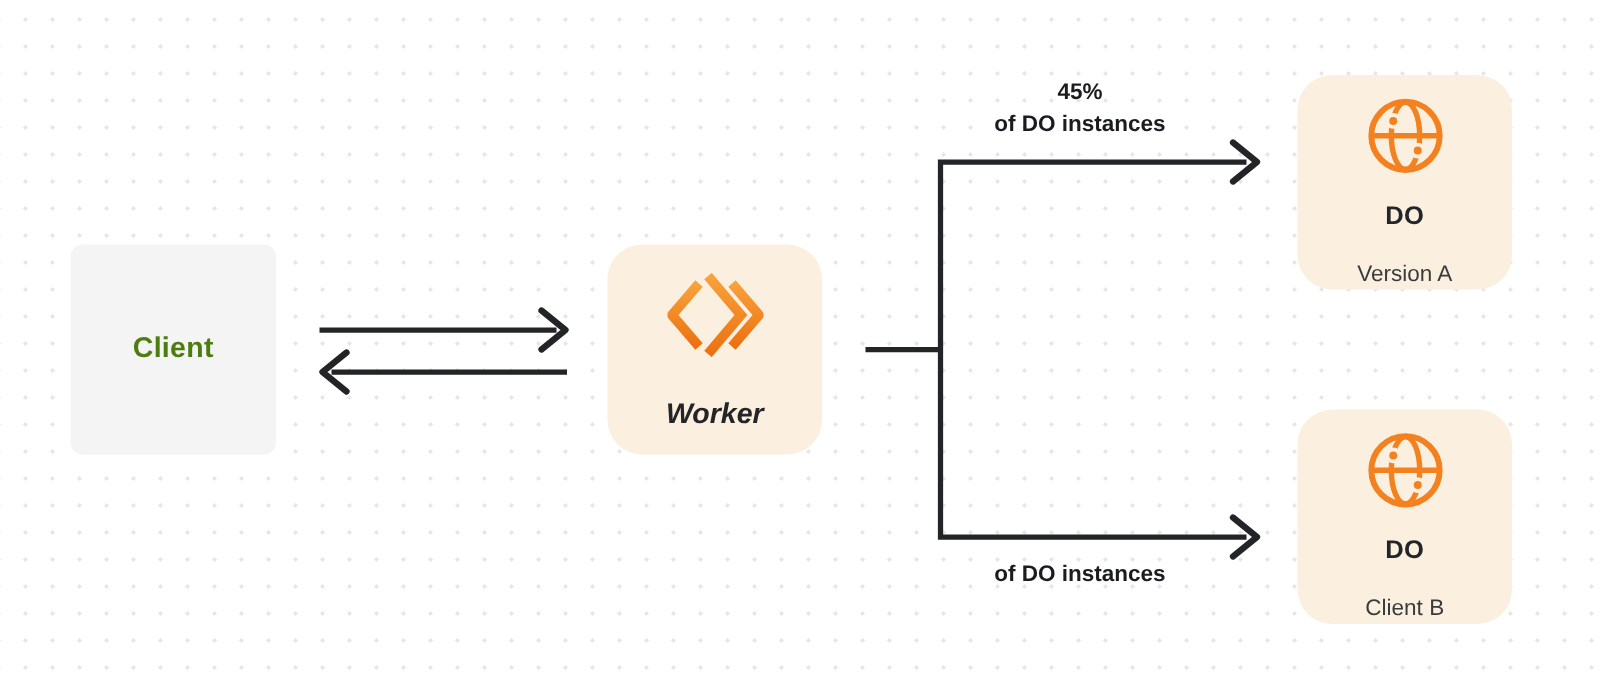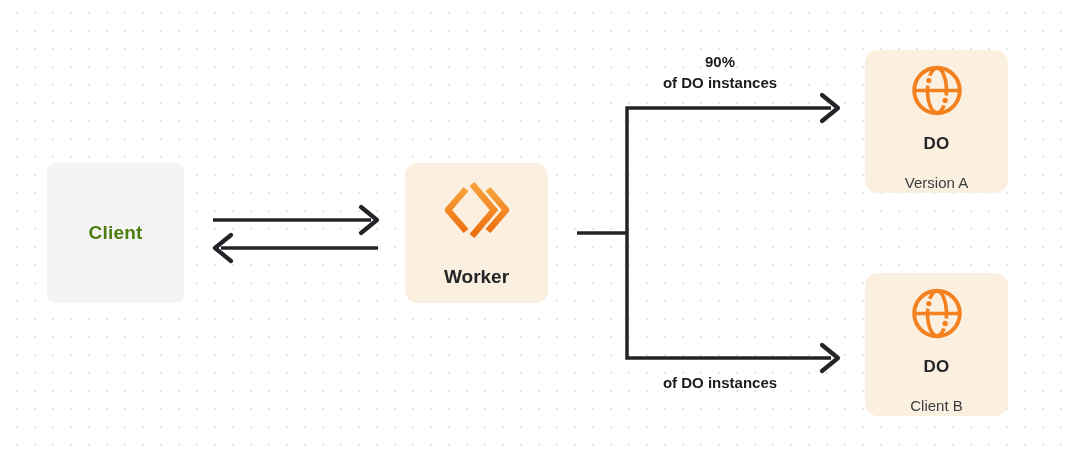--- a/index.html
+++ b/index.html
@@ -39,27 +39,28 @@
   }
   .node-client .node-label {
     font-size: 19px;
     font-weight: 700;
     color: #4d7c0f;
     letter-spacing: 0.2px;
   }
 
   .node-cream {
     background: #fbf0df;
-    border-radius: 13px;
+    border-radius: 23px;
   }
 
   .node-worker {
     left: 405px; top: 163px;
     width: 143px; height: 140px;
     padding-top: 19px;
+    font-style: italic;
   }
   .node-worker .node-label {
     margin-top: 28px;
     font-size: 19px;
     font-weight: 700;
     color: #232528;
     line-height: 22px;
   }
 
   .node-do {
@@ -154,20 +155,20 @@
       <line x1="6" y1="32" x2="58" y2="32" stroke="#f4811f" stroke-width="4.2"></line>
       <ellipse cx="32" cy="32" rx="11" ry="26" fill="none" stroke="#f4811f" stroke-width="4.2"></ellipse>
       <circle cx="22.5" cy="20.5" r="4.6" fill="#f4811f" stroke="#fbf0df" stroke-width="3"></circle>
       <circle cx="41.5" cy="43.5" r="4.6" fill="#f4811f" stroke="#fbf0df" stroke-width="3"></circle>
     </svg>
     <div class="node-title">DO</div>
     <div class="node-subtitle">Client B</div>
   </div>
 
   <div class="branch-label branch-label-a">
-    <div>90%</div>
+    <div>45%</div>
     <div>of DO instances</div>
   </div>
   <div class="branch-label branch-label-b">
     <div>of DO instances</div>
   </div>
 
 </div>
 
 </body></html>

